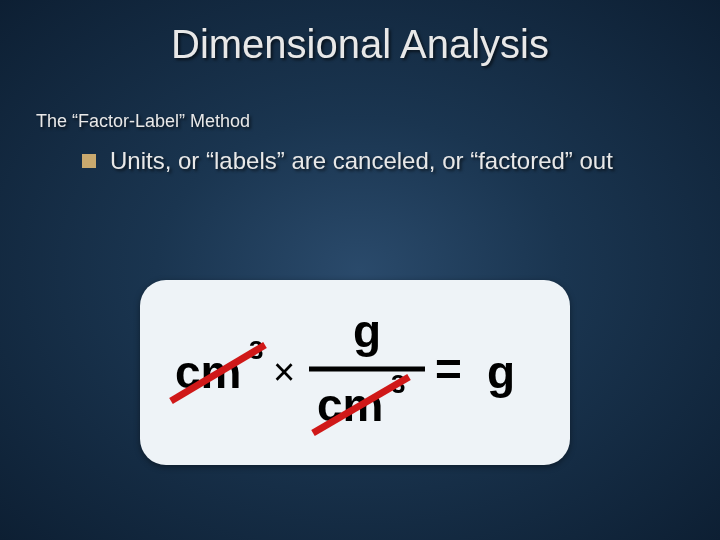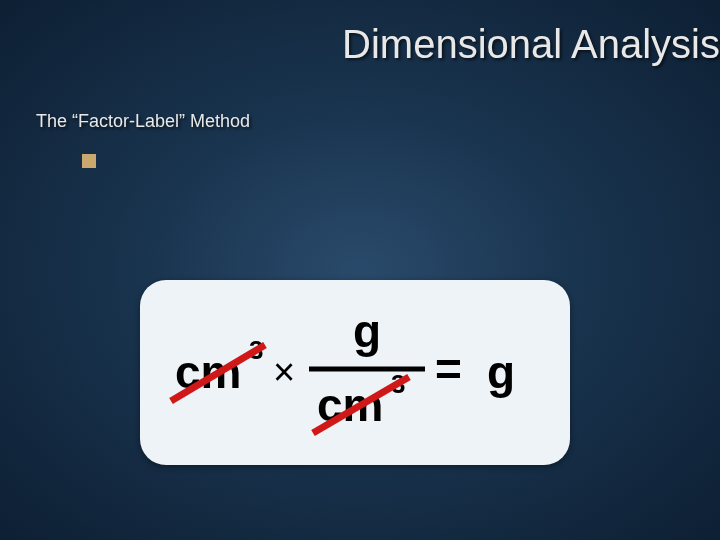--- a/index.html
+++ b/index.html
@@ -5,21 +5,21 @@
   * { margin: 0; padding: 0; box-sizing: border-box; }
   body {
     width: 720px;
     height: 540px;
     background: radial-gradient(ellipse at center, #2a4a6b 0%, #1a3550 40%, #0d1f33 100%);
     font-family: Verdana, Geneva, sans-serif;
     overflow: hidden;
     position: relative;
   }
   .title {
-    text-align: right;
+    text-align: center;
     color: #e8e8e8;
     font-size: 40px;
     font-weight: normal;
     padding-top: 22px;
     font-family: Verdana, Geneva, sans-serif;
     text-shadow: 2px 2px 3px rgba(0,0,0,0.6);
   }
   .subtitle {
     color: #e8e8e8;
     font-size: 18px;
@@ -68,20 +68,21 @@
 </style>
 </head>
 <body>
 
 <h1 class="title">Dimensional Analysis</h1>
 
 <div class="subtitle">The “Factor-Label” Method</div>
 
 <div class="bullet-row">
   <div class="bullet"></div>
+  <div class="bullet-text">Units, or “labels” are canceled, or “factored” out</div>
 </div>
 
 <div class="equation-box">
   <svg class="eq-svg" viewBox="0 0 380 140">
 
     <text x="10" y="85" font-family="Arial Black, Arial, sans-serif" font-weight="900" font-size="46" fill="#000">cm</text>
     <text x="84" y="56" font-family="Arial Black, Arial, sans-serif" font-weight="900" font-size="26" fill="#000">3</text>
 
     <line x1="6" y1="98" x2="100" y2="42" stroke="#d01818" stroke-width="7"></line>
 

